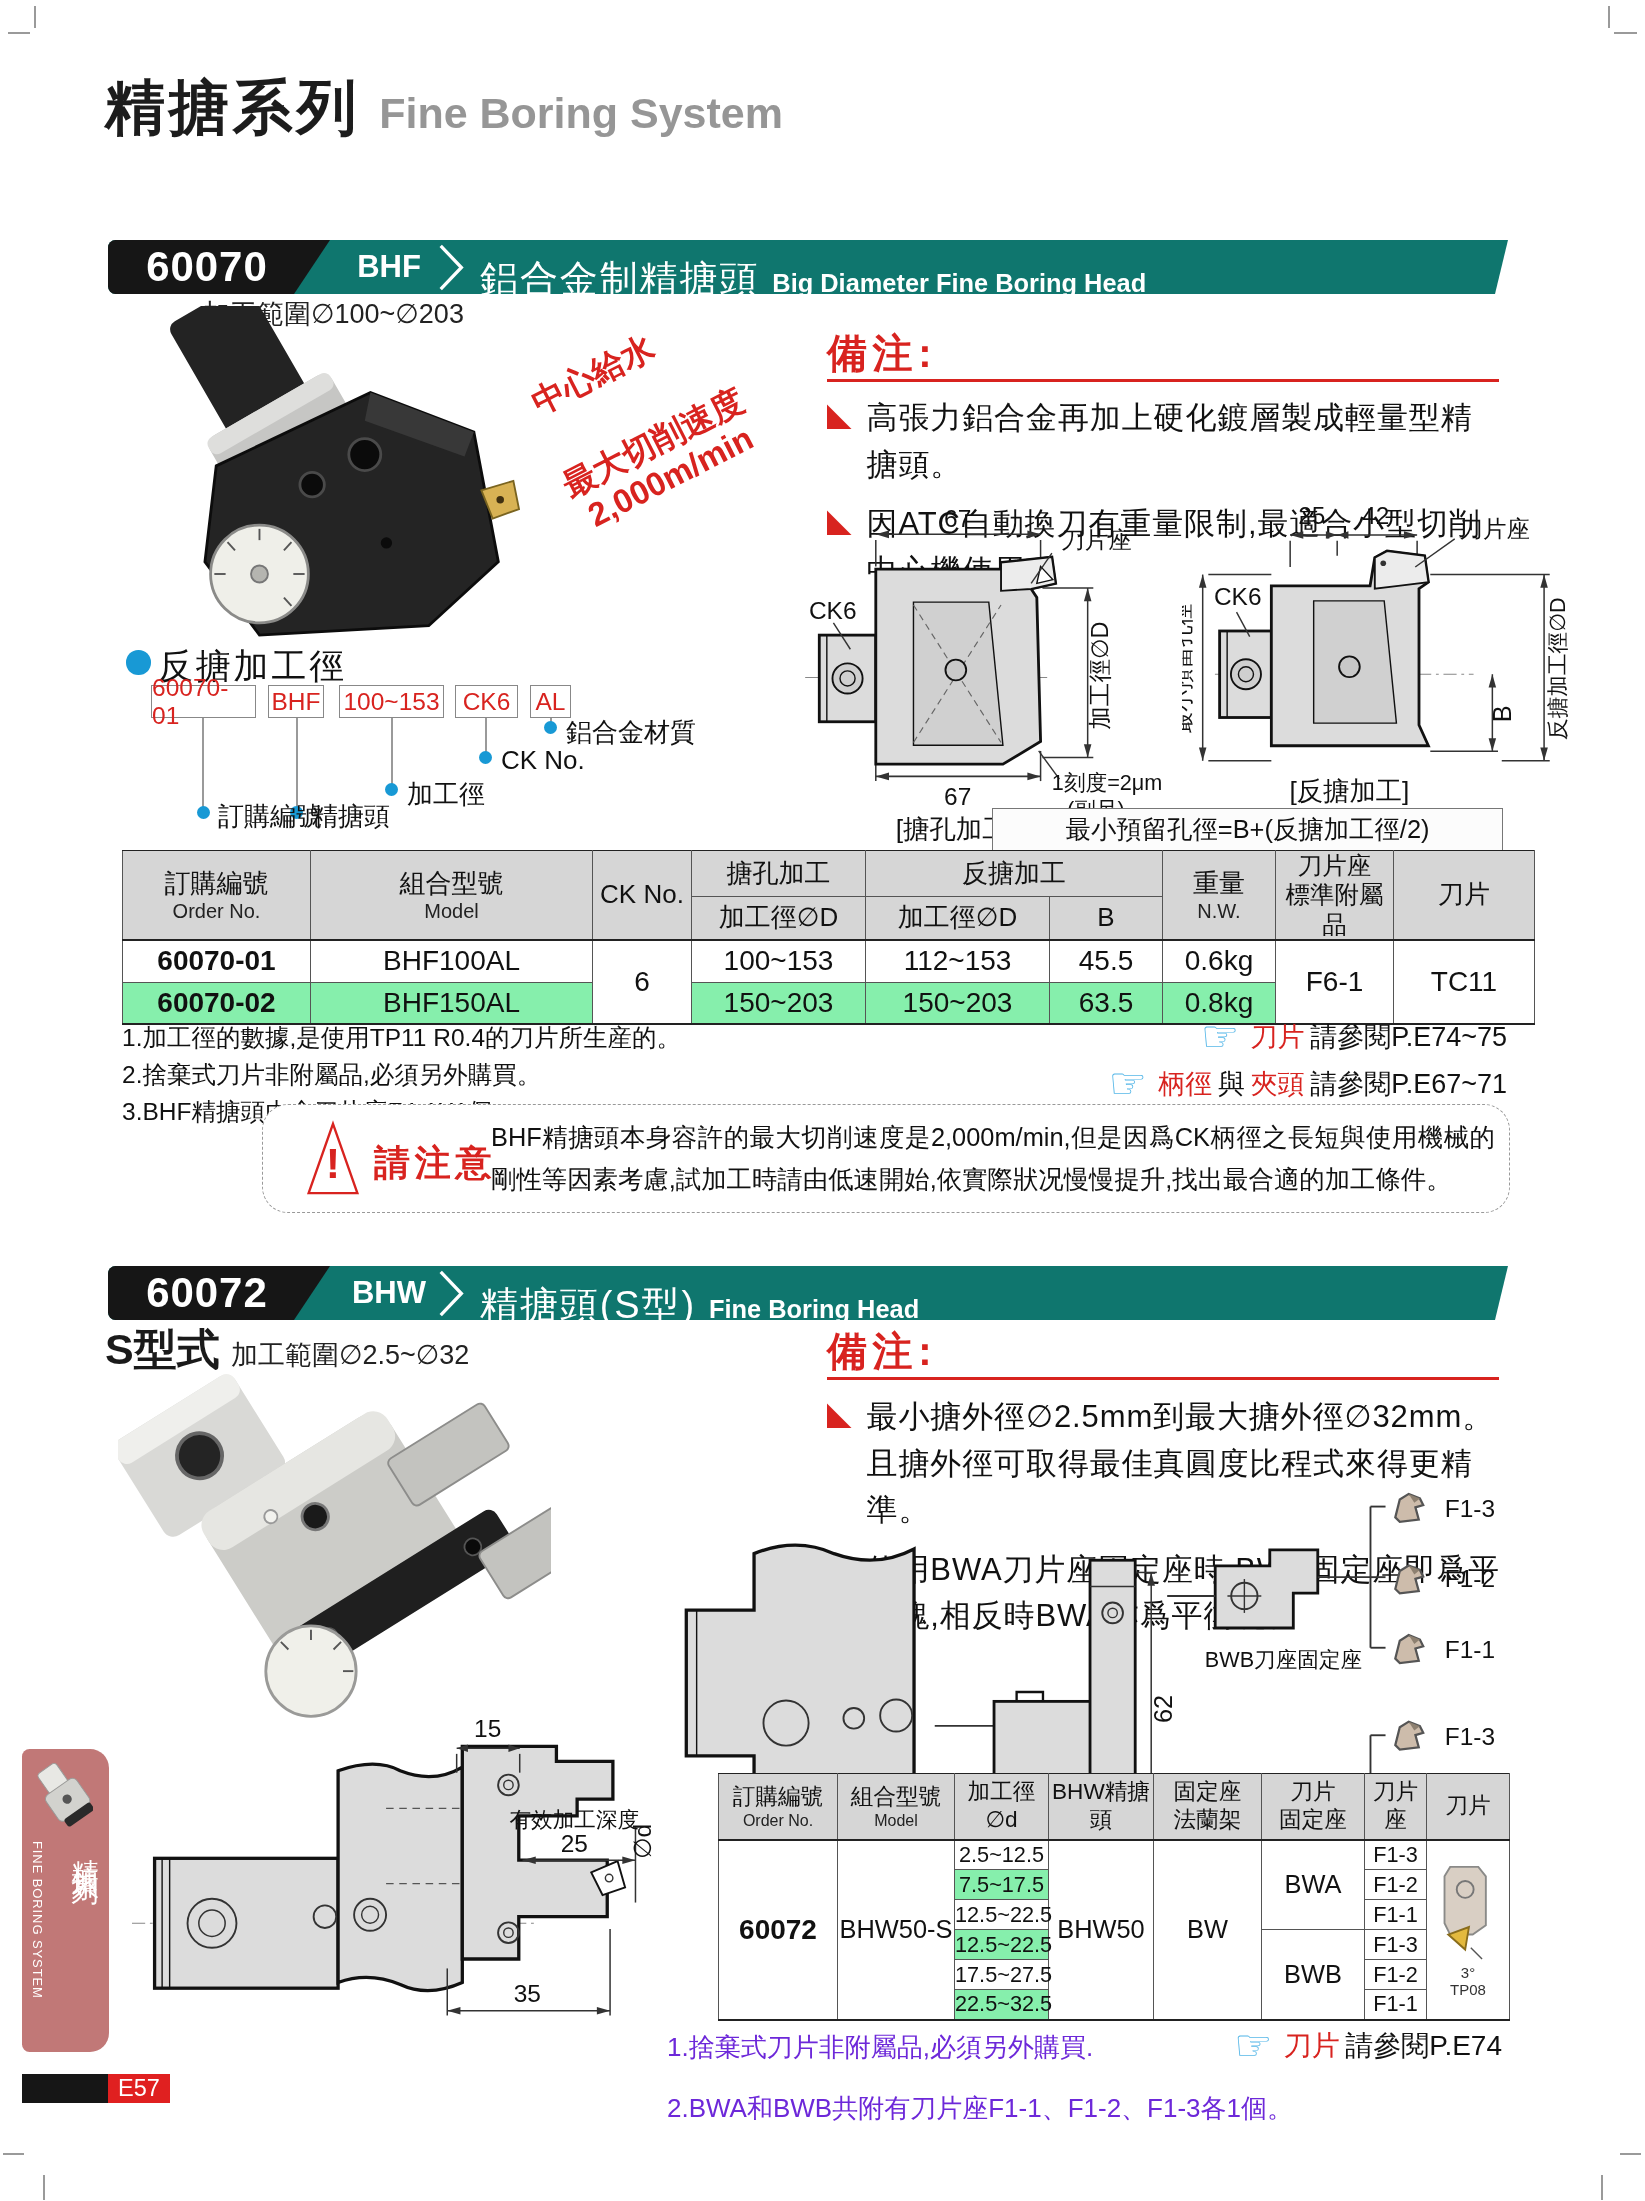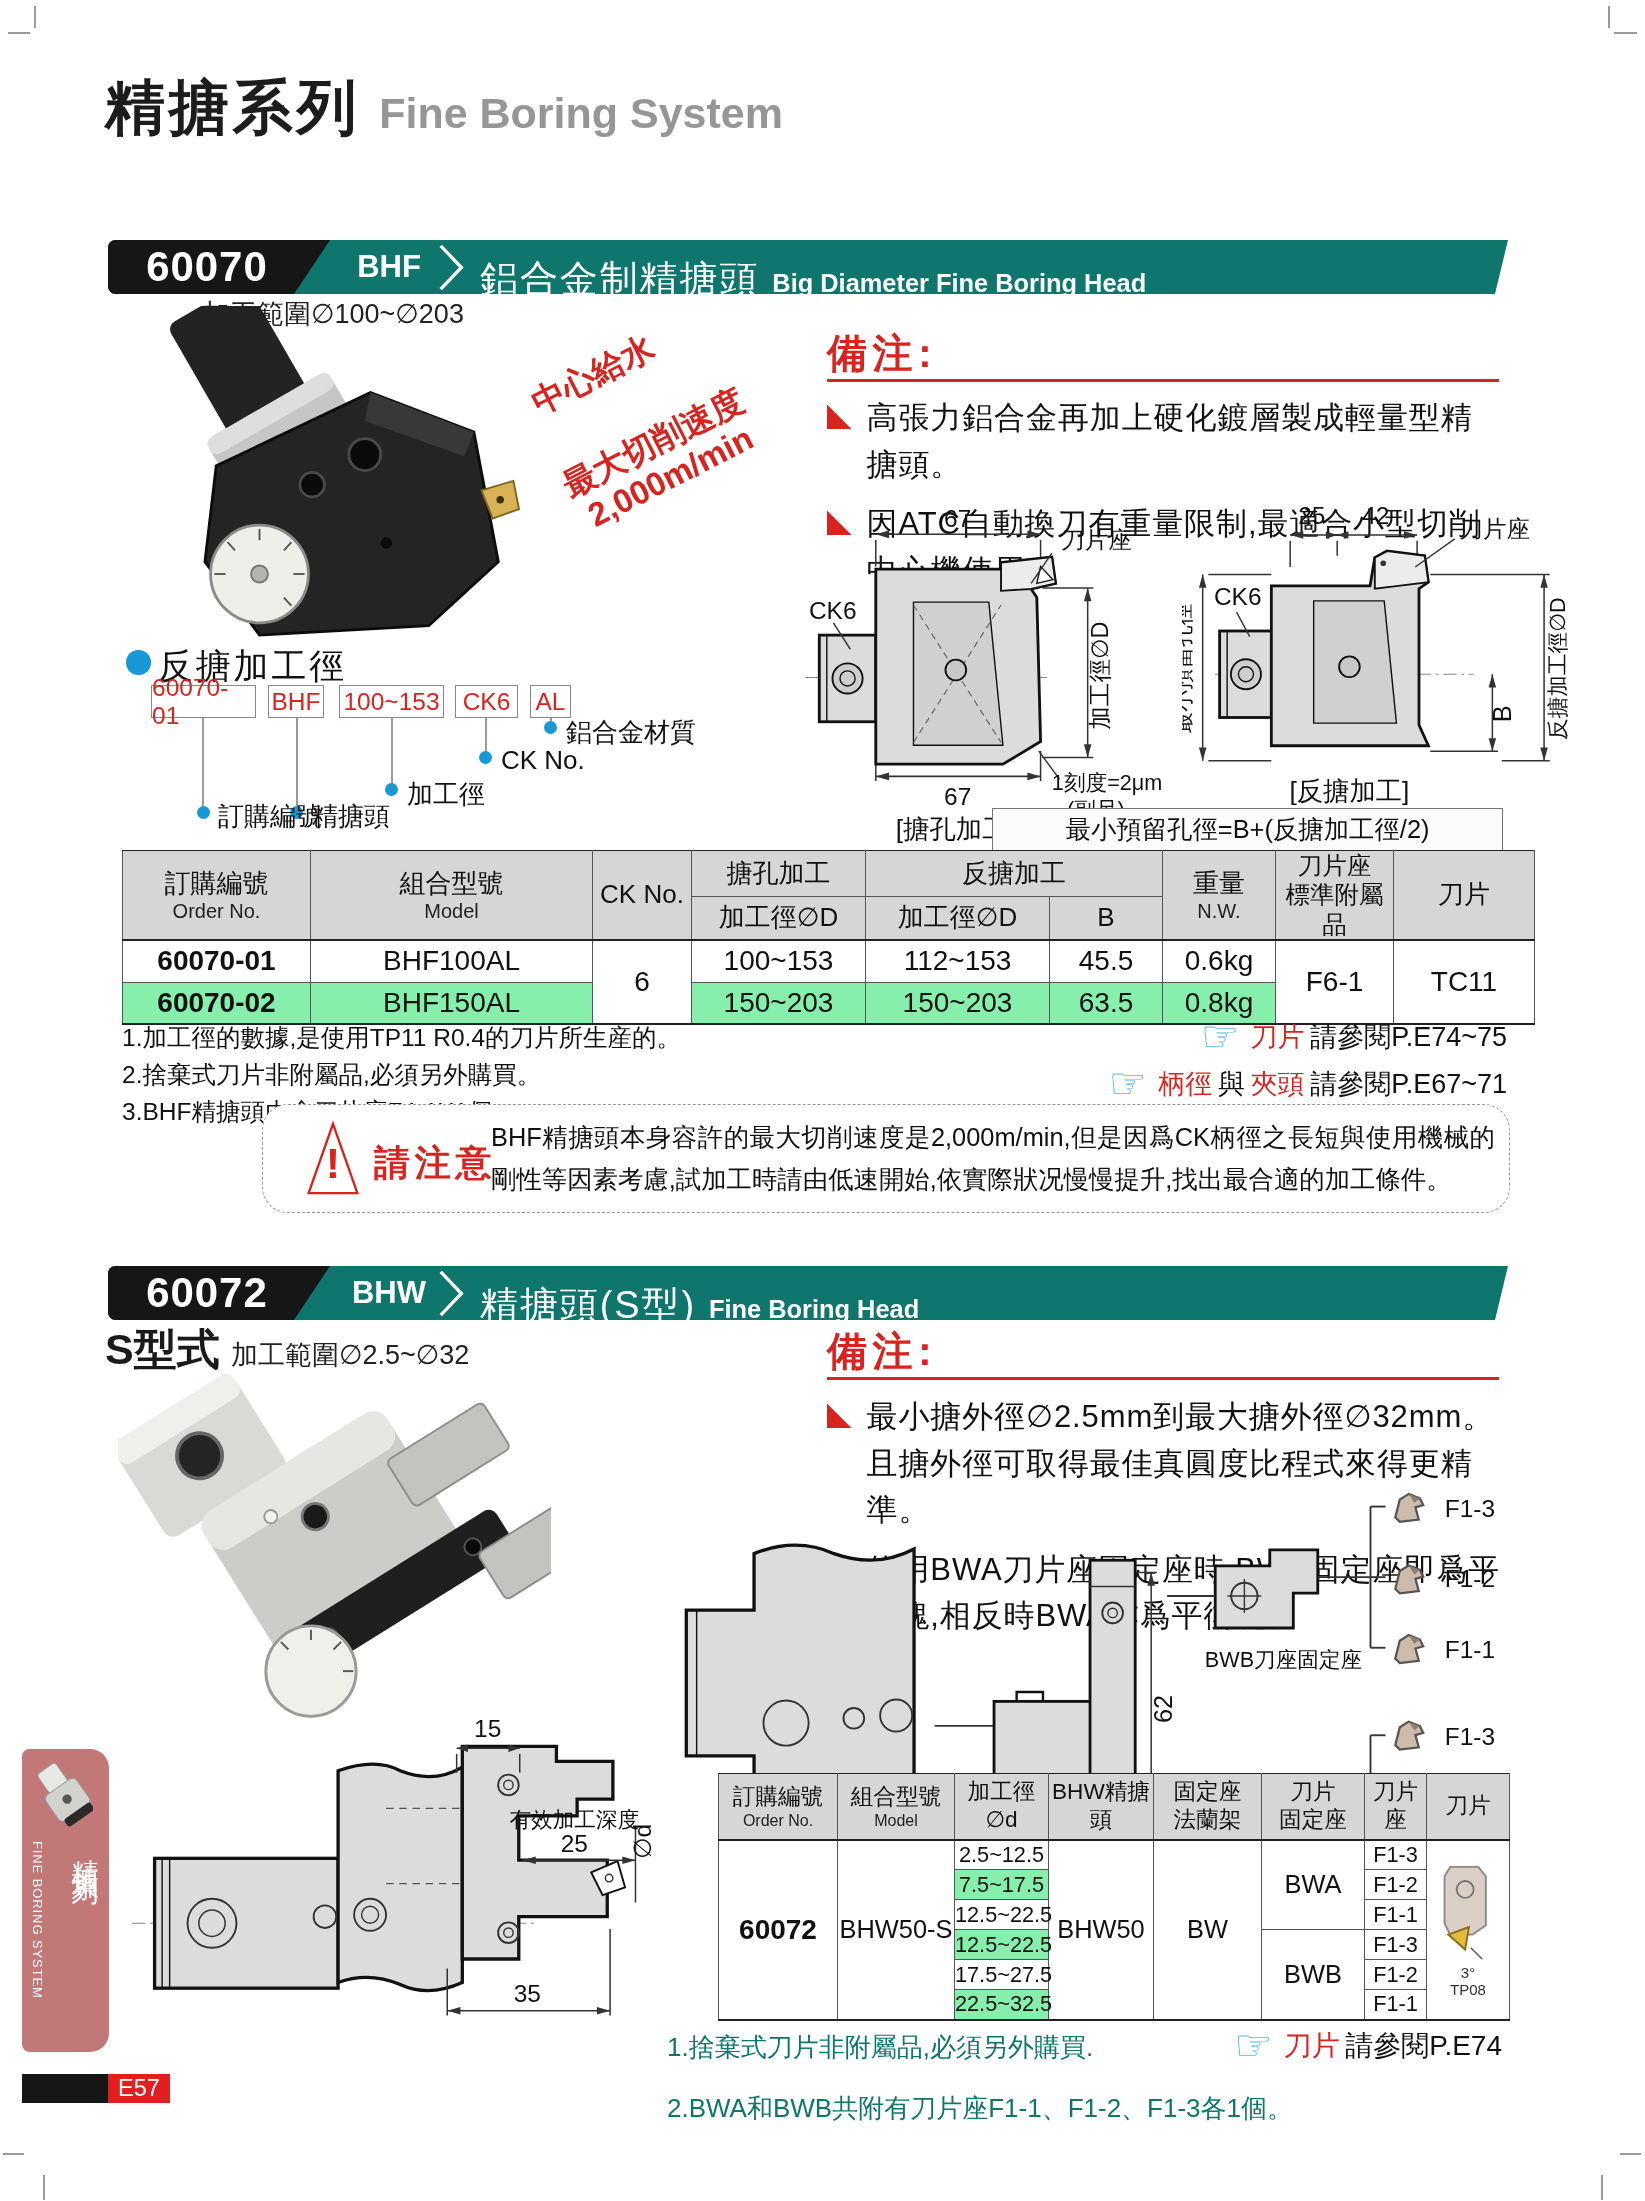--- a/index.html
+++ b/index.html
@@ -73,21 +73,21 @@
   .stype-line { position:absolute; left:105px; top:1321px; display:flex; align-items:baseline; gap:11.3px; }
   .stype-line .s { font-size:43px; font-weight:bold; color:#1a1a1a; }
   .stype-line .r { font-size:27px; color:#222; }
 
   .t2zh { font-size:22.6px; color:#111; line-height:1.25; }
   .t2en { font-size:16px; color:#222; line-height:1.1; }
   .t2cell { font-size:22.6px; color:#111; }
   .t2dia { font-size:21.7px; color:#111; }
   .t2-insert { display:flex; flex-direction:column; align-items:center; gap:0.9px; font-size:15px; color:#333; }
 
-  .fn2 { position:absolute; font-size:26px; color:#0f766e; line-height:1.4; }
+  .fn2 { position:absolute; font-size:26px; color:#6d28d9; line-height:1.4; }
 
   
   .side-tab { position:absolute; left:21.7px; top:1749px; width:87px; height:303px; background:#c17877; border-radius:7.5px 19px 19px 7.5px; }
   .side-zh { position:absolute; right:5.6px; top:89px; writing-mode:vertical-rl; color:#fff; font-size:27px; letter-spacing:6.6px; }
   .side-en { position:absolute; left:8.5px; top:92px; writing-mode:vertical-rl; color:#fff; font-size:13px; letter-spacing:0.9px; }
 
   .e57-black { position:absolute; left:21.7px; top:2074px; width:87px; height:29px; background:#161616; }
   .e57-red { position:absolute; left:108px; top:2074px; width:62px; height:29px; background:#e02020; color:#fff;
              font-size:23.5px; font-weight:normal; display:flex; align-items:center; justify-content:center; }
 

